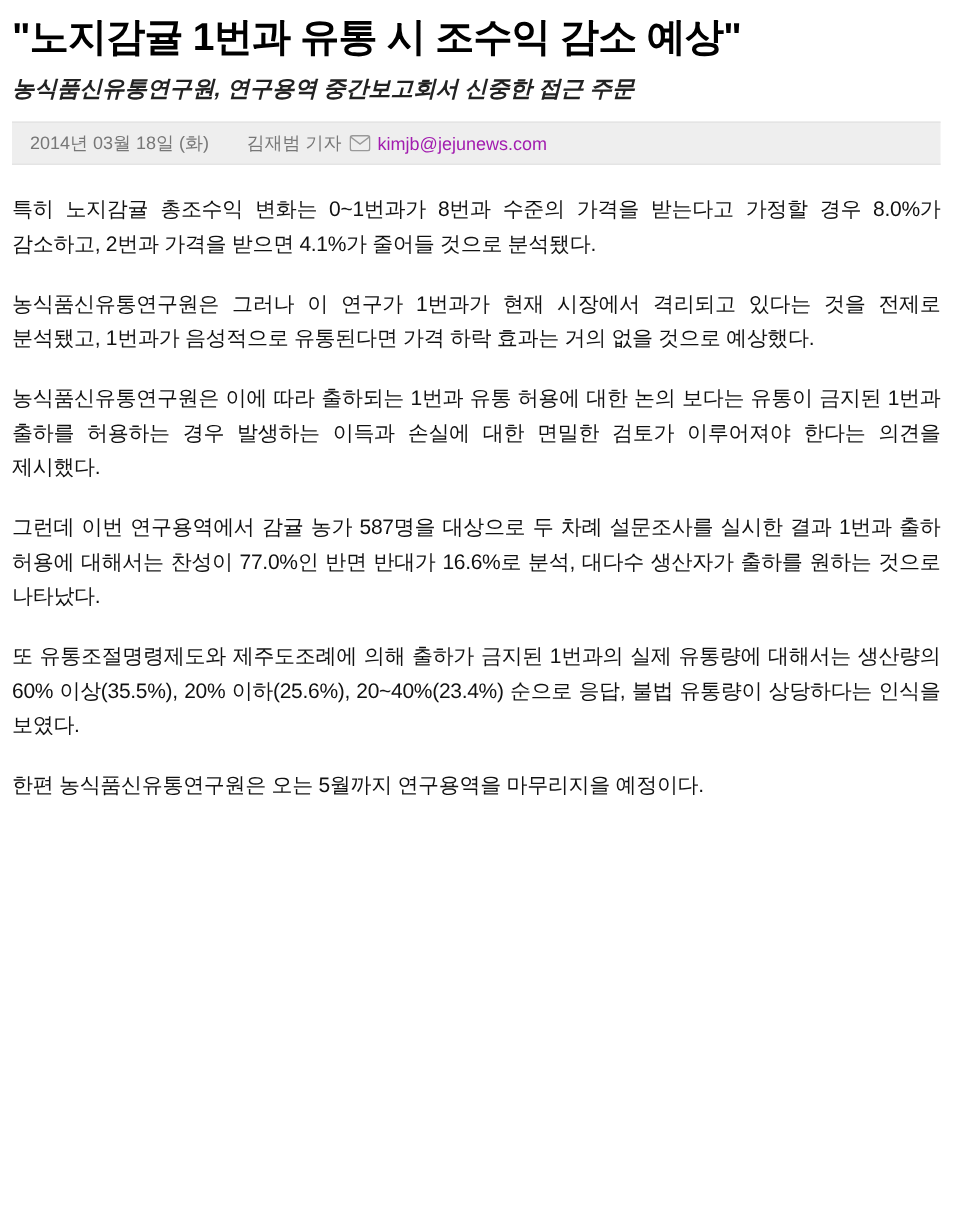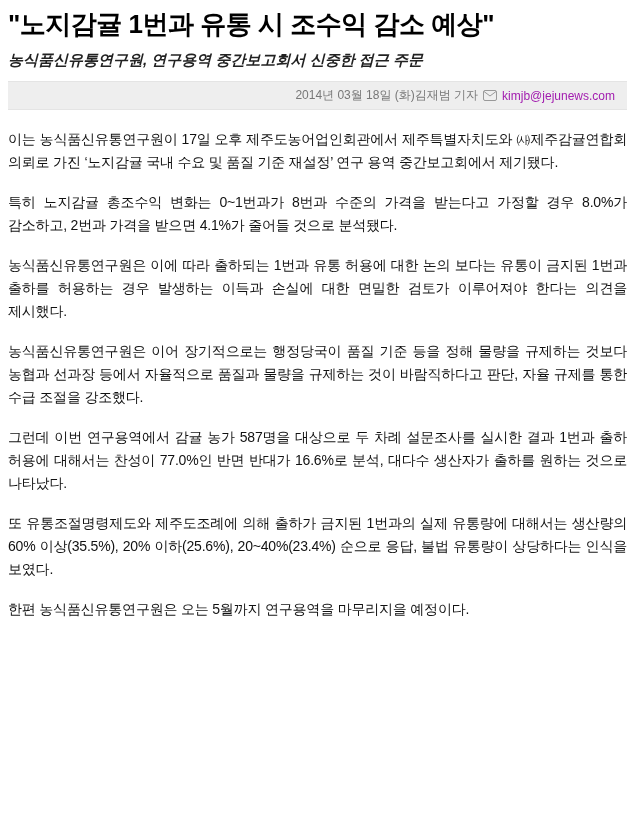--- a/index.html
+++ b/index.html
@@ -33,24 +33,25 @@
     line-height: 1.3;
     font-style: italic;
   }
   .meta-bar {
     height: 29px;
     background: #eeeeee;
     border-top: 1px solid #e4e4e4;
     border-bottom: 1px solid #e4e4e4;
     box-sizing: border-box;
     display: flex;
-    justify-content: flex-end;
+    justify-content: flex-start;
     align-items: center;
     padding: 13px 12px;
     margin-bottom: 18px;
+    gap: 25px;
   }
   .meta-date {
     font-size: 12px;
     color: #777777;
   }
   .meta-author {
     font-size: 12px;
     color: #777777;
     display: flex;
     align-items: center;
@@ -95,22 +96,21 @@
         <svg width="14" height="11" viewBox="0 0 14 11" xmlns="http://www.w3.org/2000/svg">
           <rect x="0.5" y="0.5" width="13" height="10" rx="1.5" fill="none" stroke="#999999"></rect>
           <path d="M1 1.5 L7 6 L13 1.5" fill="none" stroke="#999999"></path>
         </svg>
       </span>
       <a class="meta-email" href="#">kimjb@jejunews.com</a>
     </span>
   </div>
 
   <div class="article-body">
-    <p>이는 농식품신유통연구원이 17일 오후 제주도농어업인회관에서 제주특별자치도와 ㈔제주감귤연합회 의뢰로 가진 ‘노지감귤 국내 수요 및 품질 기준 재설정’ 연구 용역 중간보고회에서 제기됐다.</p>
     <p>특히 노지감귤 총조수익 변화는 0~1번과가 8번과 수준의 가격을 받는다고 가정할 경우 8.0%가 감소하고, 2번과 가격을 받으면 4.1%가 줄어들 것으로 분석됐다.</p>
+    <p>농식품신유통연구원은 그러나 이 연구가 1번과가 현재 시장에서 격리되고 있다는 것을 전제로 분석됐고, 1번과가 음성적으로 유통된다면 가격 하락 효과는 거의 없을 것으로 예상했다.</p>
     <p>농식품신유통연구원은 이에 따라 출하되는 1번과 유통 허용에 대한 논의 보다는 유통이 금지된 1번과 출하를 허용하는 경우 발생하는 이득과 손실에 대한 면밀한 검토가 이루어져야 한다는 의견을 제시했다.</p>
-    <p>농식품신유통연구원은 이어 장기적으로는 행정당국이 품질 기준 등을 정해 물량을 규제하는 것보다 농협과 선과장 등에서 자율적으로 품질과 물량을 규제하는 것이 바람직하다고 판단, 자율 규제를 통한 수급 조절을 강조했다.</p>
     <p>그런데 이번 연구용역에서 감귤 농가 587명을 대상으로 두 차례 설문조사를 실시한 결과 1번과 출하 허용에 대해서는 찬성이 77.0%인 반면 반대가 16.6%로 분석, 대다수 생산자가 출하를 원하는 것으로 나타났다.</p>
     <p>또 유통조절명령제도와 제주도조례에 의해 출하가 금지된 1번과의 실제 유통량에 대해서는 생산량의 60% 이상(35.5%), 20% 이하(25.6%), 20~40%(23.4%) 순으로 응답, 불법 유통량이 상당하다는 인식을 보였다.</p>
     <p>한편 농식품신유통연구원은 오는 5월까지 연구용역을 마무리지을 예정이다.</p>
   </div>
 
 </div>
 
 </body></html>

